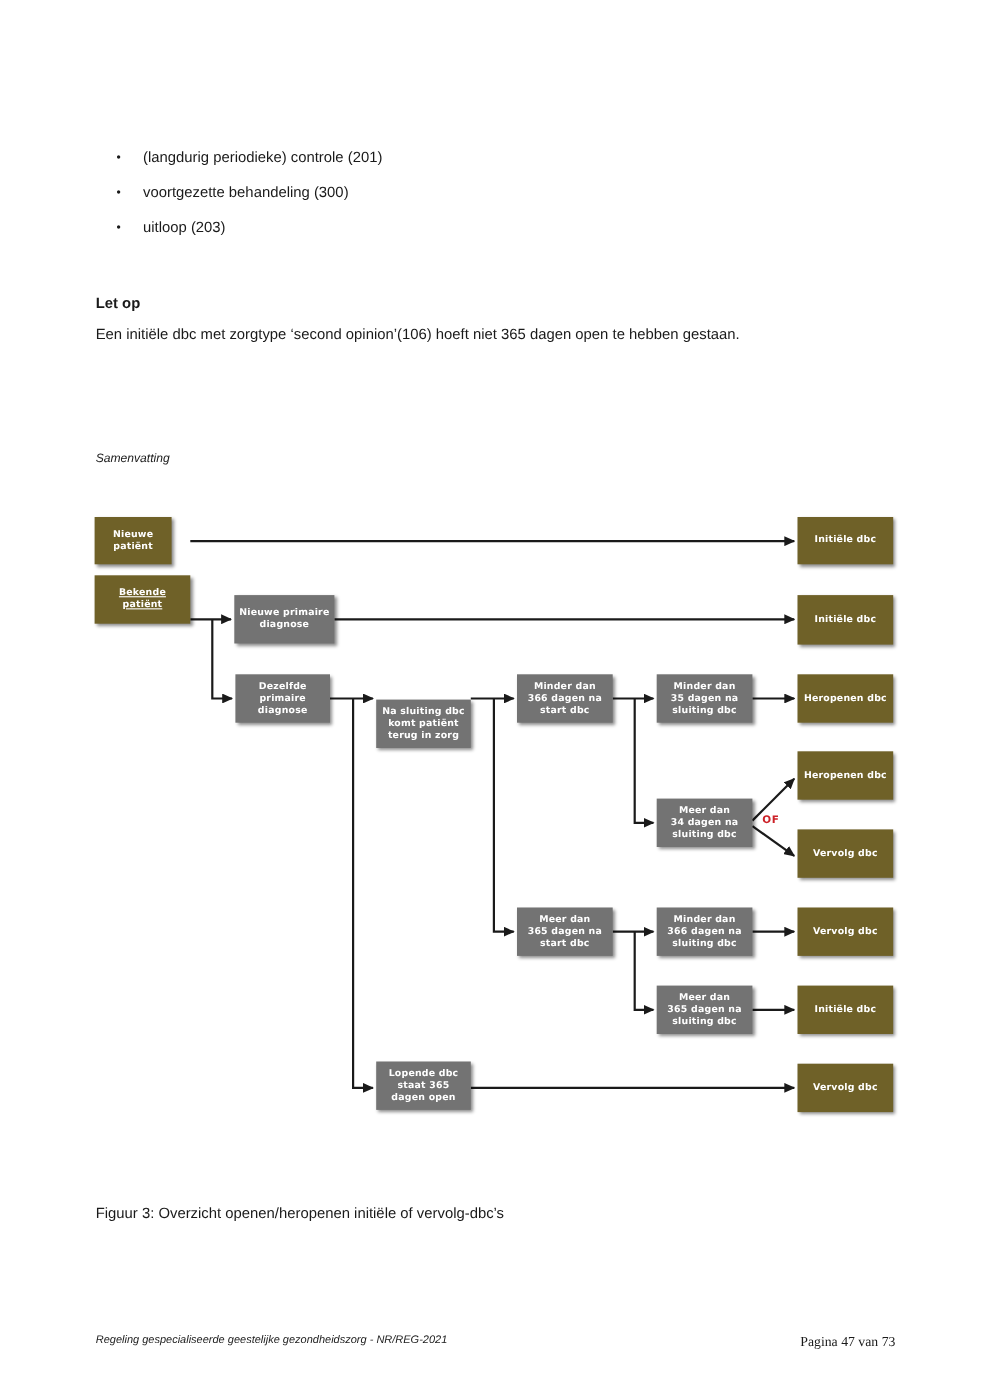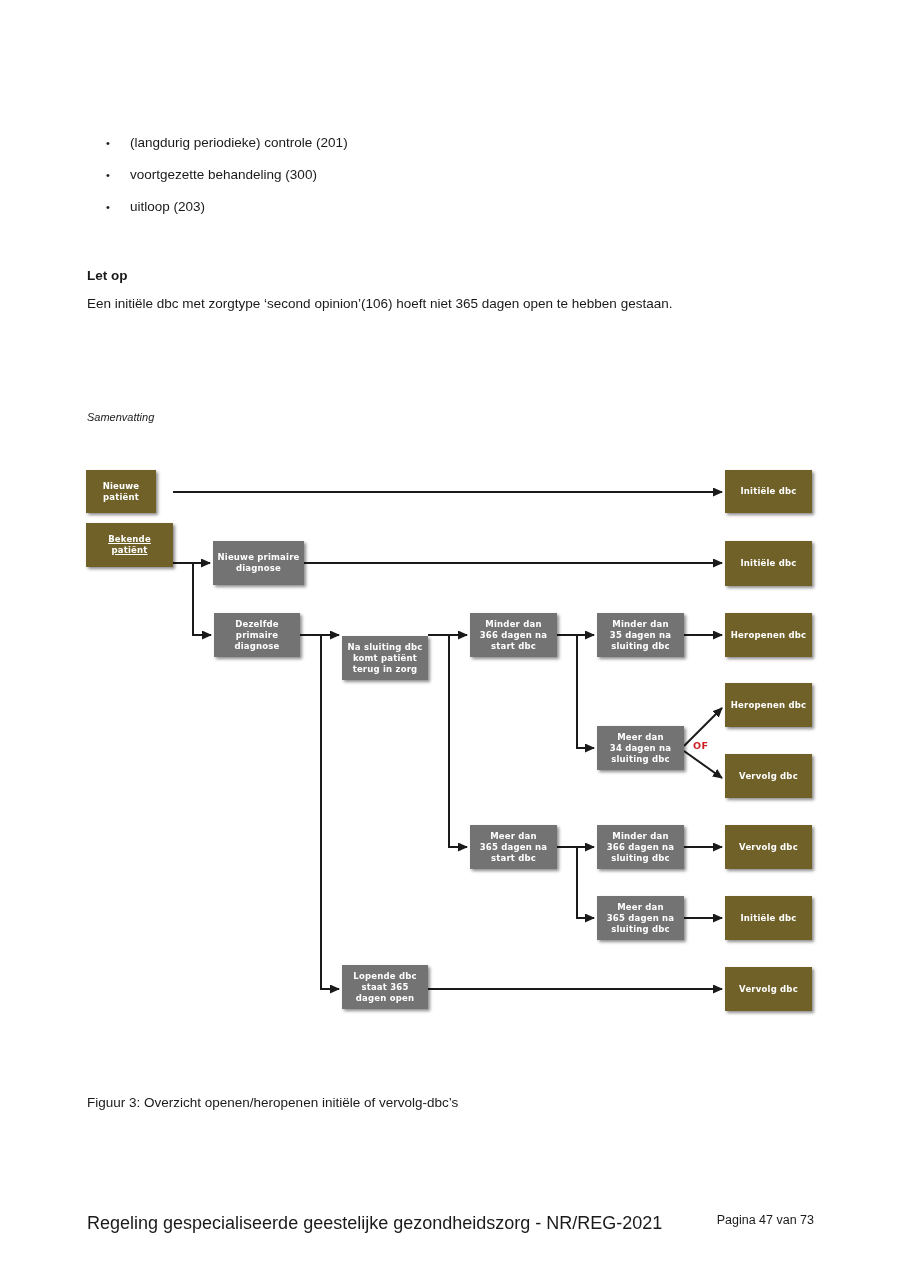--- a/index.html
+++ b/index.html
@@ -11,22 +11,22 @@
     position:absolute; left:87px; top:85px; width:732px;
     font-size:13.5px; line-height:19px;
   }
   .bullet-list { position:absolute; left:104px; top:135px; width:640px; }
   .bullet-item { display:flex; align-items:flex-start; margin-bottom:16px; font-size:13.5px; line-height:16px; }
   .bullet-dot { width:24px; flex:0 0 24px; font-size:11px; line-height:16px; text-align:left; padding-left:2px; }
   .letop-heading { position:absolute; left:87px; top:268px; font-size:13.5px;font-weight:bold; }
   .letop-text { position:absolute; left:87px; top:296px; width:740px; font-size:13.5px; }
   .samenvatting { position:absolute; left:87px; top:411px; font-size:11px; font-style:italic; }
   .figure-caption { position:absolute; left:87px; top:1095px; font-size:13.5px; }
-  .footer-left { position:absolute; left:87px; top:1213px; font-size:18px; }
-  .footer-right { position:absolute; right:86px; top:1213px; font-size:12.5px; text-align:right; }
+  .footer-left { position:absolute; left:87px; top:1213px; font-size:10px;font-style:italic; }
+  .footer-right { position:absolute; right:86px; top:1213px; font-size:12.5px; text-align:right;font-family:Liberation Serif, serif; }
 
   .flowchart { position:absolute; left:0; top:0; width:900px; height:1273px; }
   .fc-svg { position:absolute; left:0; top:0; }
   .fc-box {
     position:absolute; display:flex; align-items:center; justify-content:center;
     text-align:center; color:#ffffff;
     font-family:"DejaVu Sans", sans-serif; font-weight:bold;
     font-size:8.5px; line-height:11px; letter-spacing:0.2px;
     white-space:pre-line;
     box-shadow:2px 2px 3px rgba(0,0,0,0.45);

